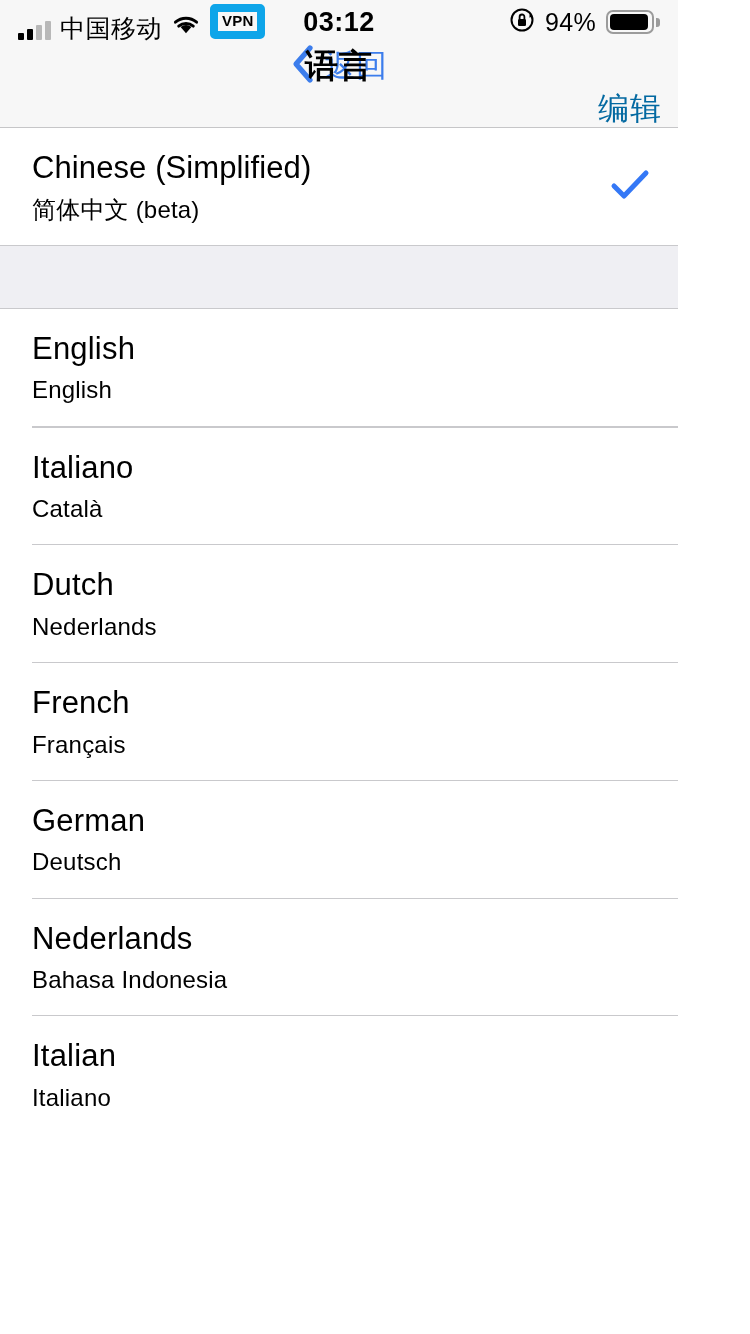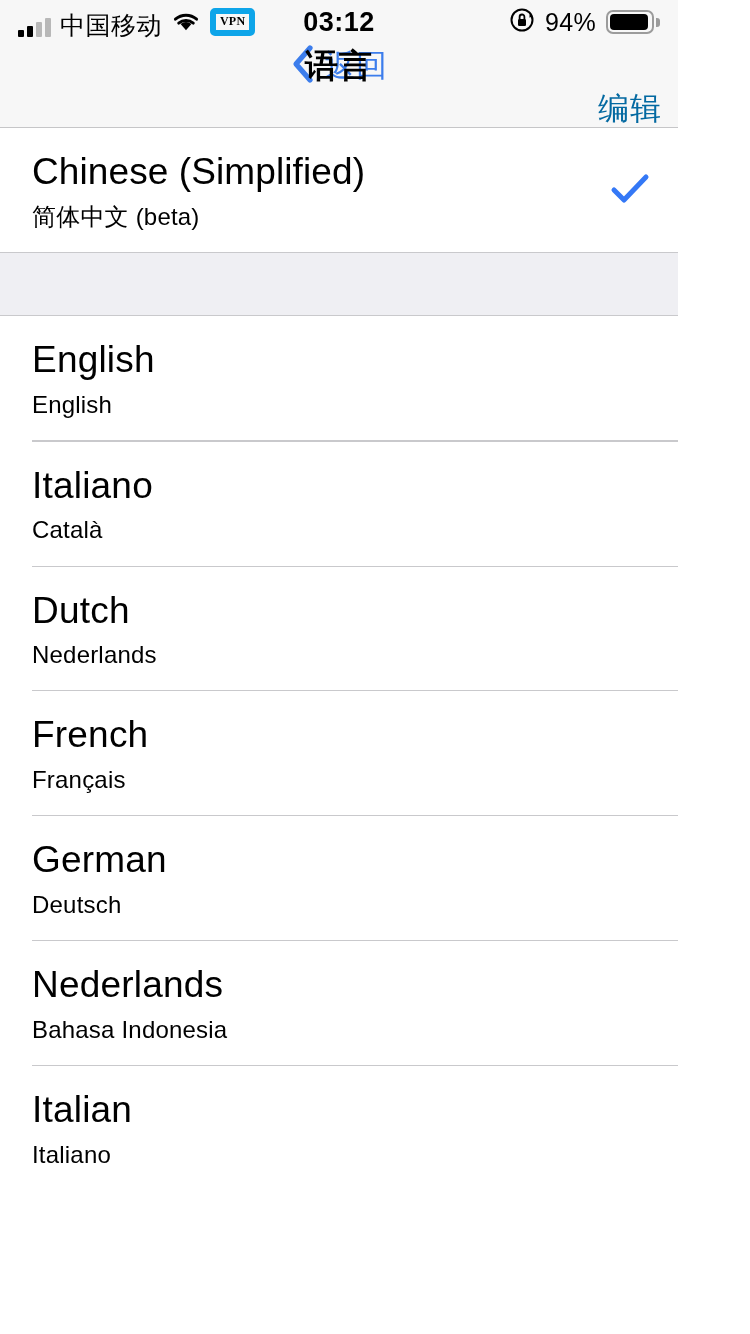--- a/index.html
+++ b/index.html
@@ -20,23 +20,23 @@
   .sb-left{ display:flex; align-items:flex-end; gap:9px; }
   .signal{ display:flex; align-items:flex-end; gap:3px; height:18px; }
   .signal i{ display:block; width:6px; border-radius:1px; background:#000; }
   .signal i.b1{ height:7px; }
   .signal i.b2{ height:11px; }
   .signal i.b3{ height:15px; background:#B8B8B8; }
   .signal i.b4{ height:19px; background:#B8B8B8; }
   .carrier{ font-size:25px; color:#000; line-height:1; letter-spacing:.5px; margin-bottom:-1px;}
   .wifi{ margin-bottom:0px; }
   .vpn{
-    border:6px solid #0ea5e9; border-radius:5px;
-    font-size:12px; font-weight:700; padding:0px 4px 1px 4px;
-    line-height:1.25; letter-spacing:.2px; color:#000; margin-bottom:1px;font-family:Liberation Serif, serif;
+    border:8px solid #0ea5e9; border-radius:5px;
+    font-size:15px; font-weight:700; padding:0px 4px 1px 4px;
+    line-height:1.25; letter-spacing:.2px; color:#000; margin-bottom:1px;
   }
   .sb-center{
     position:absolute; left:0; right:0; top:0; height:44px;
     display:flex; align-items:center; justify-content:center;
     font-size:27px; font-weight:700; letter-spacing:.5px; color:#000;
   }
   .sb-right{
     margin-left:auto; display:flex; align-items:center; gap:10px; position:relative; z-index:2;
   }
   .battery-pct{ font-size:25px; color:#000; letter-spacing:.3px; }
@@ -84,21 +84,21 @@
     height:64px; background:#EFEFF3;
     border-top:1px solid #C9C9CC; border-bottom:1px solid #C9C9CC;
   }
   .row{
     position:relative; background:#fff;
     padding:22px 24px 20px 32px; min-height:116px;
     display:flex; align-items:flex-start; cursor:pointer;
   }
   .row .texts{ flex:1; min-width:0; }
   .row .name{
-    font-size:37px; color:#000; line-height:1.18; letter-spacing:.2px;
+    font-size:31px; color:#000; line-height:1.18; letter-spacing:.2px;
     white-space:nowrap;
   }
   .row .native{
     font-size:24px; color:#000; line-height:1.3; margin-top:7px; letter-spacing:.2px;
     white-space:nowrap;
   }
   .row .native.rtl{ direction:rtl; text-align:left; font-size:25px; }
   .row.selected .name{ letter-spacing:.1px; }
   .sep{ height:1px; background:#C9C9CC; margin-left:32px; }
   .check{ width:48px; flex:0 0 48px; display:flex; align-items:center; justify-content:center;

